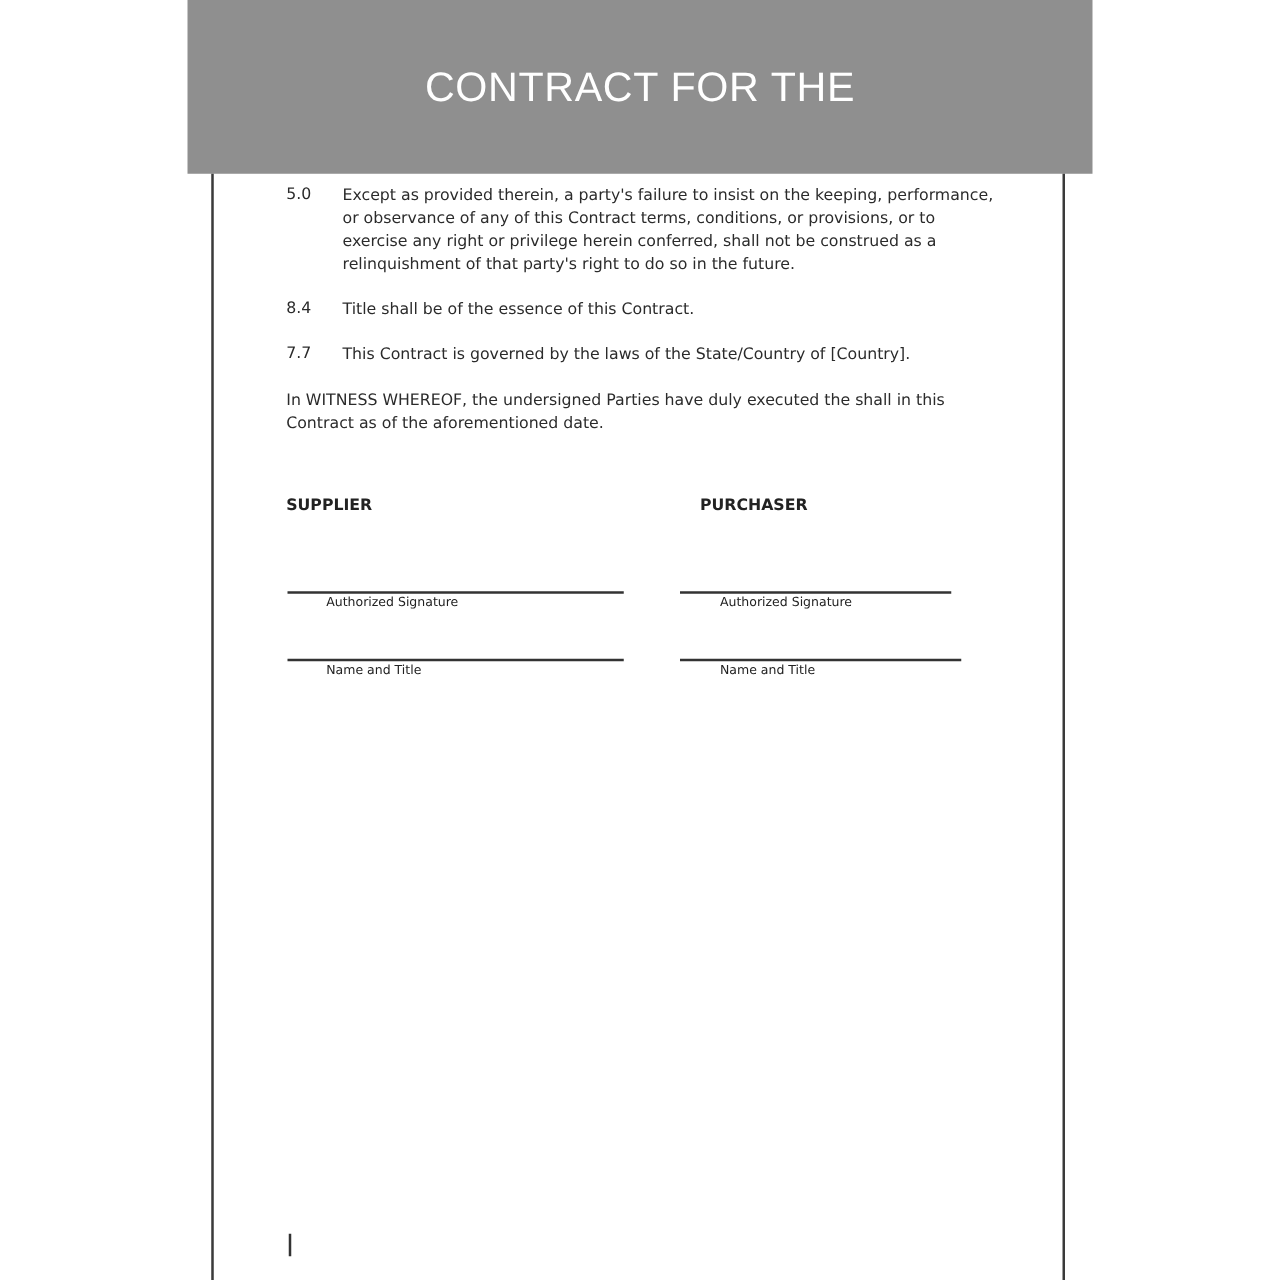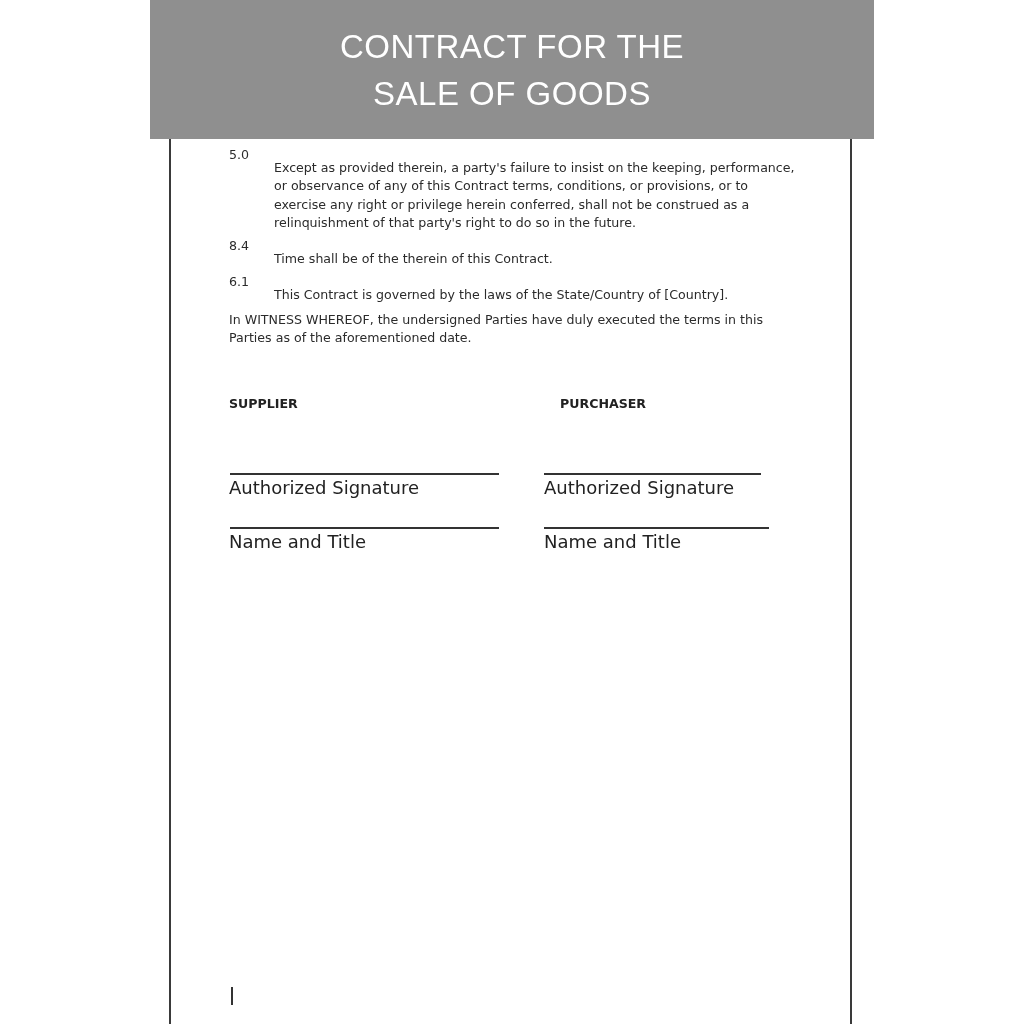--- a/index.html
+++ b/index.html
@@ -21,59 +21,58 @@
     display: flex; flex-direction: column; align-items: center; justify-content: center;
   }
   .banner-line {
     color: #ffffff; font-family: "Liberation Sans", sans-serif;
     font-size: 33px; letter-spacing: 0.5px; line-height: 47px; font-weight: 400;
   }
 
   .doc { position: absolute; left: 229px; top: 0; width: 600px; font-size: 12.6px; color: #2b2b2b; }
   .clause { position: absolute; left: 0; width: 580px; }
   .clause-num { position: absolute; left: 0; top: 0; }
-  .clause-text { position: absolute; left: 45px; width: 530px; line-height: 18.3px; margin-top: 12px; }
+  .clause-text { position: absolute; left: 45px; width: 530px; line-height: 18.3px; }
   .clause-97 { top: 147px; }
   .clause-94 { top: 238px; }
   .clause-95 { top: 274px; }
   .witness { position: absolute; left: 0; top: 311px; width: 560px; line-height: 18.3px; }
 
   .party-label { position: absolute; font-weight: bold; font-size: 12.6px; top: 385px; margin-top: 11px; }
   .sig-line { position: absolute; height: 1.5px; background: #333; }
-  .sig-caption { position: absolute; font-size: 18px; }
+  .sig-caption { position: absolute; font-size: 10px; margin-left: 32px; }
 
   .text-cursor {
     position: absolute; left: 231px; top: 987px; width: 1.5px; height: 18px; background: #333;
   }
 </style>
 </head>
 <body>
 
 <div class="banner">
   <div class="banner-line">CONTRACT FOR THE</div>
-  <div class="banner-line">SALE OF GOODS</div>
 </div>
 
 <div class="page-border-left"></div>
 <div class="page-border-right"></div>
 
 <div class="doc">
   <div class="clause clause-97">
     <span class="clause-num">5.0</span>
     <div class="clause-text">Except as provided therein, a party's failure to insist on the keeping, performance, or observance of any of this Contract terms, conditions, or provisions, or to exercise any right or privilege herein conferred, shall not be construed as a relinquishment of that party's right to do so in the future.</div>
   </div>
   <div class="clause clause-94">
     <span class="clause-num">8.4</span>
-    <div class="clause-text">Time shall be of the therein of this Contract.</div>
+    <div class="clause-text">Title shall be of the essence of this Contract.</div>
   </div>
   <div class="clause clause-95">
-    <span class="clause-num">6.1</span>
+    <span class="clause-num">7.7</span>
     <div class="clause-text">This Contract is governed by the laws of the State/Country of [Country].</div>
   </div>
-  <div class="witness">In WITNESS WHEREOF, the undersigned Parties have duly executed the terms in this Parties as of the aforementioned date.</div>
+  <div class="witness">In WITNESS WHEREOF, the undersigned Parties have duly executed the shall in this Contract as of the aforementioned date.</div>
 </div>
 
 <div>
   <div class="party-label" style="left:229px;">SUPPLIER</div>
   <div class="sig-line" style="left:230px; top:473px; width:269px;"></div>
   <div class="sig-caption" style="left:229px; top:477px;">Authorized Signature</div>
   <div class="sig-line" style="left:230px; top:527px; width:269px;"></div>
   <div class="sig-caption" style="left:229px; top:531px;">Name and Title</div>
 </div>
 

